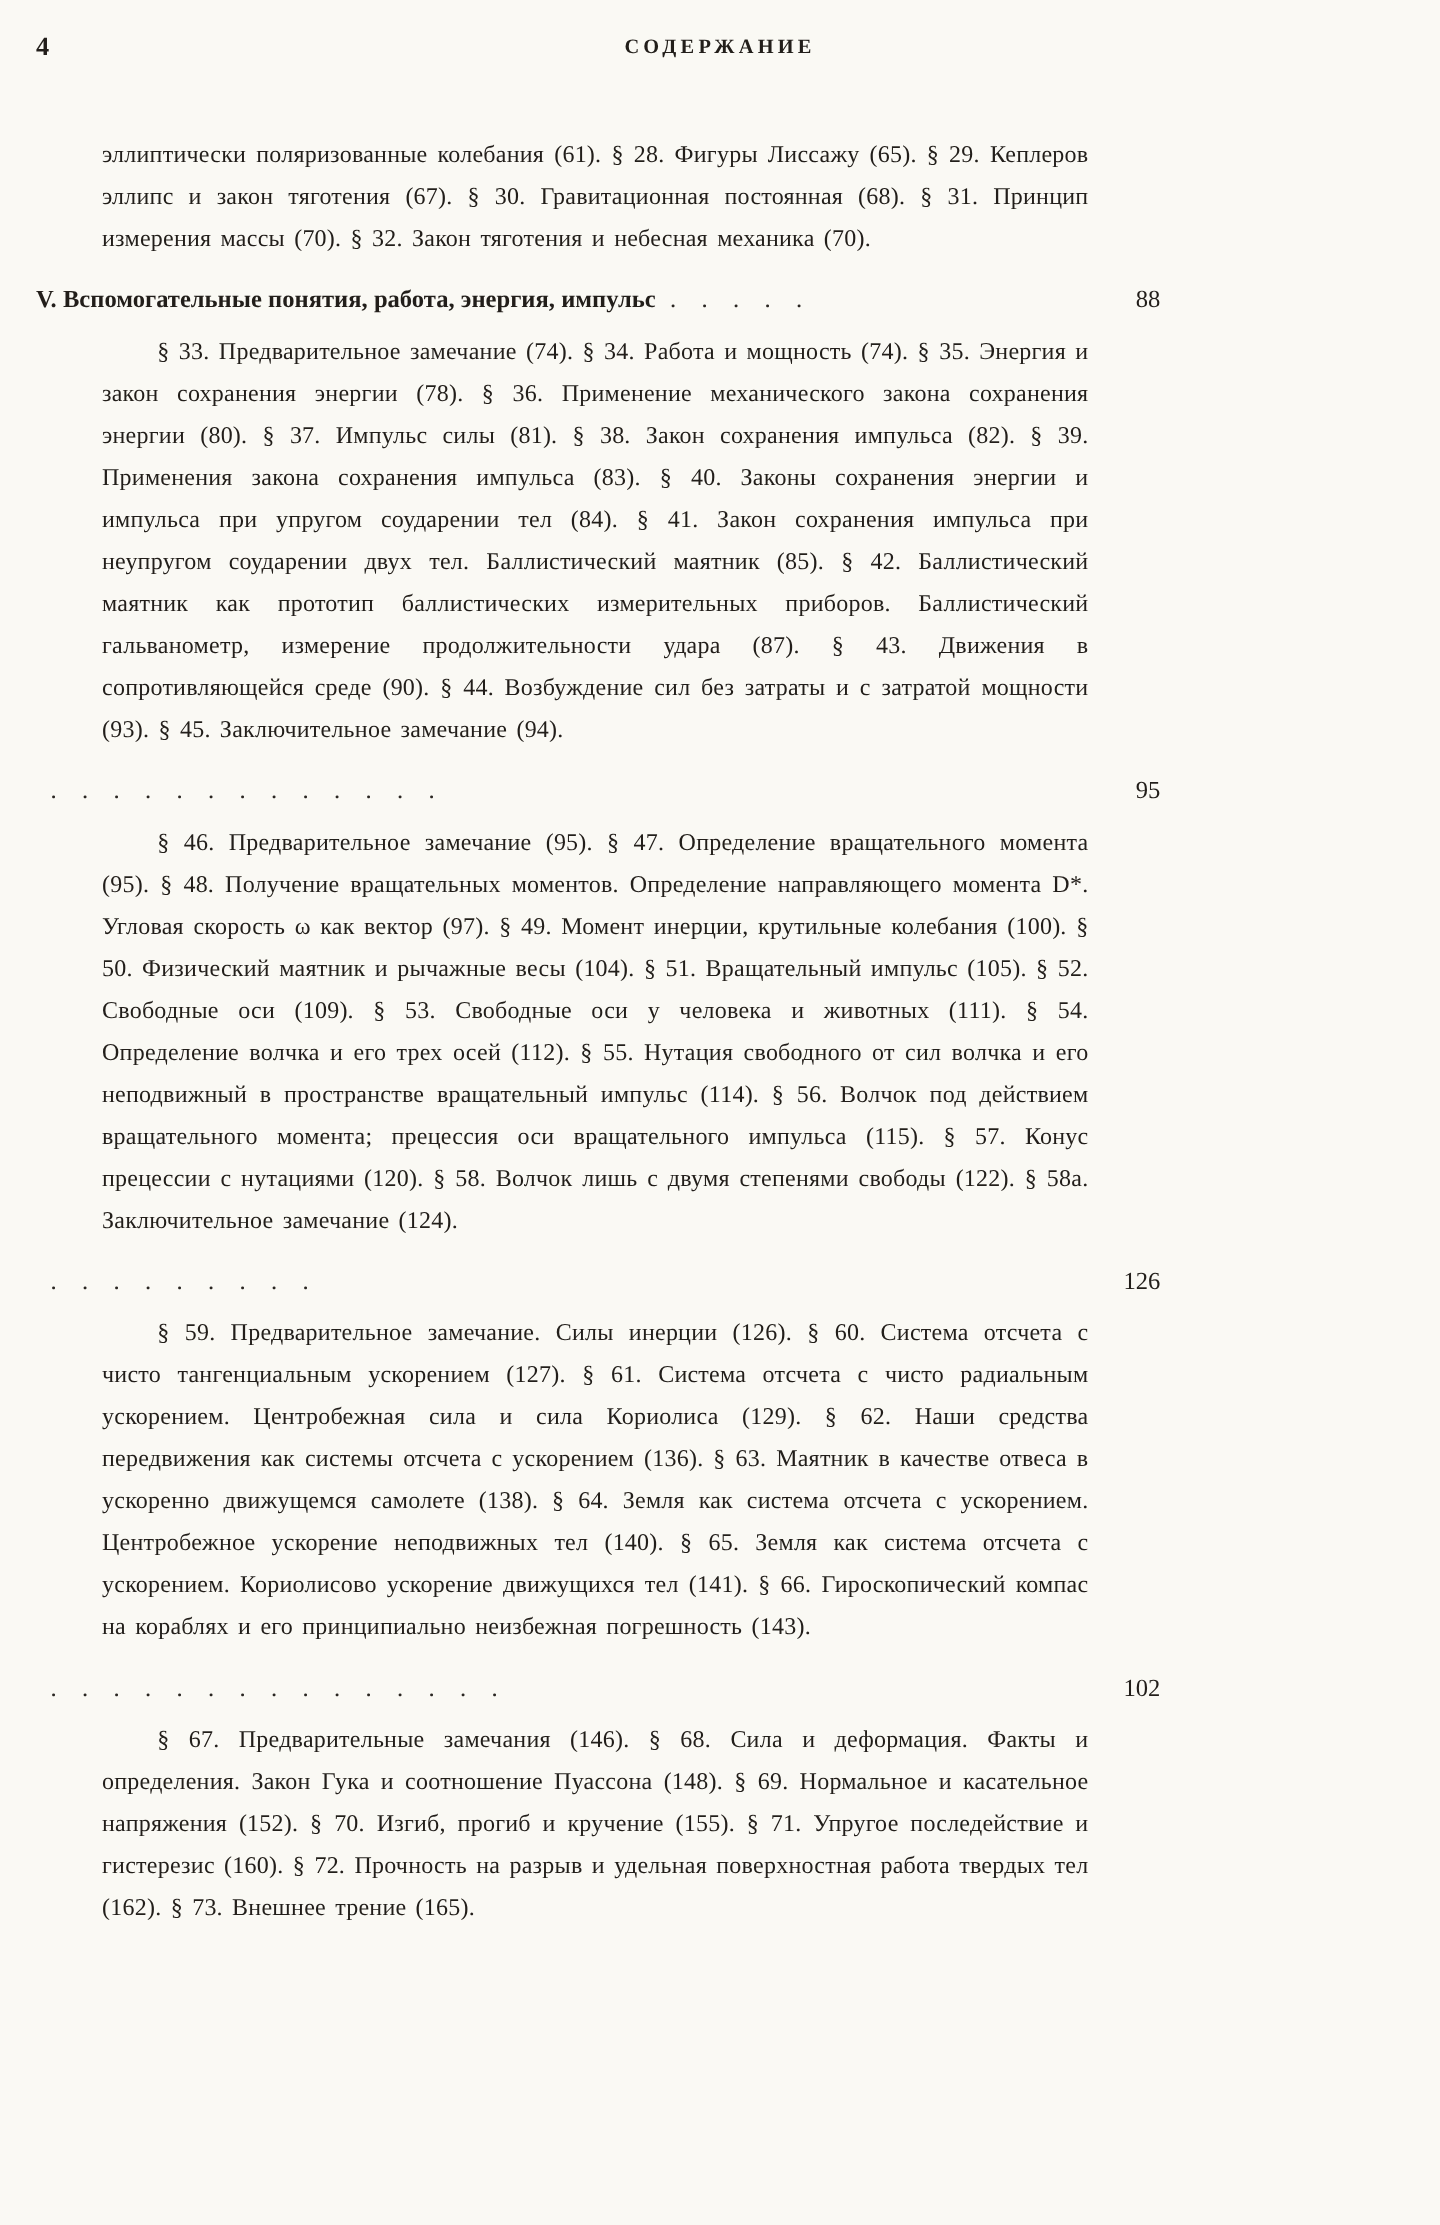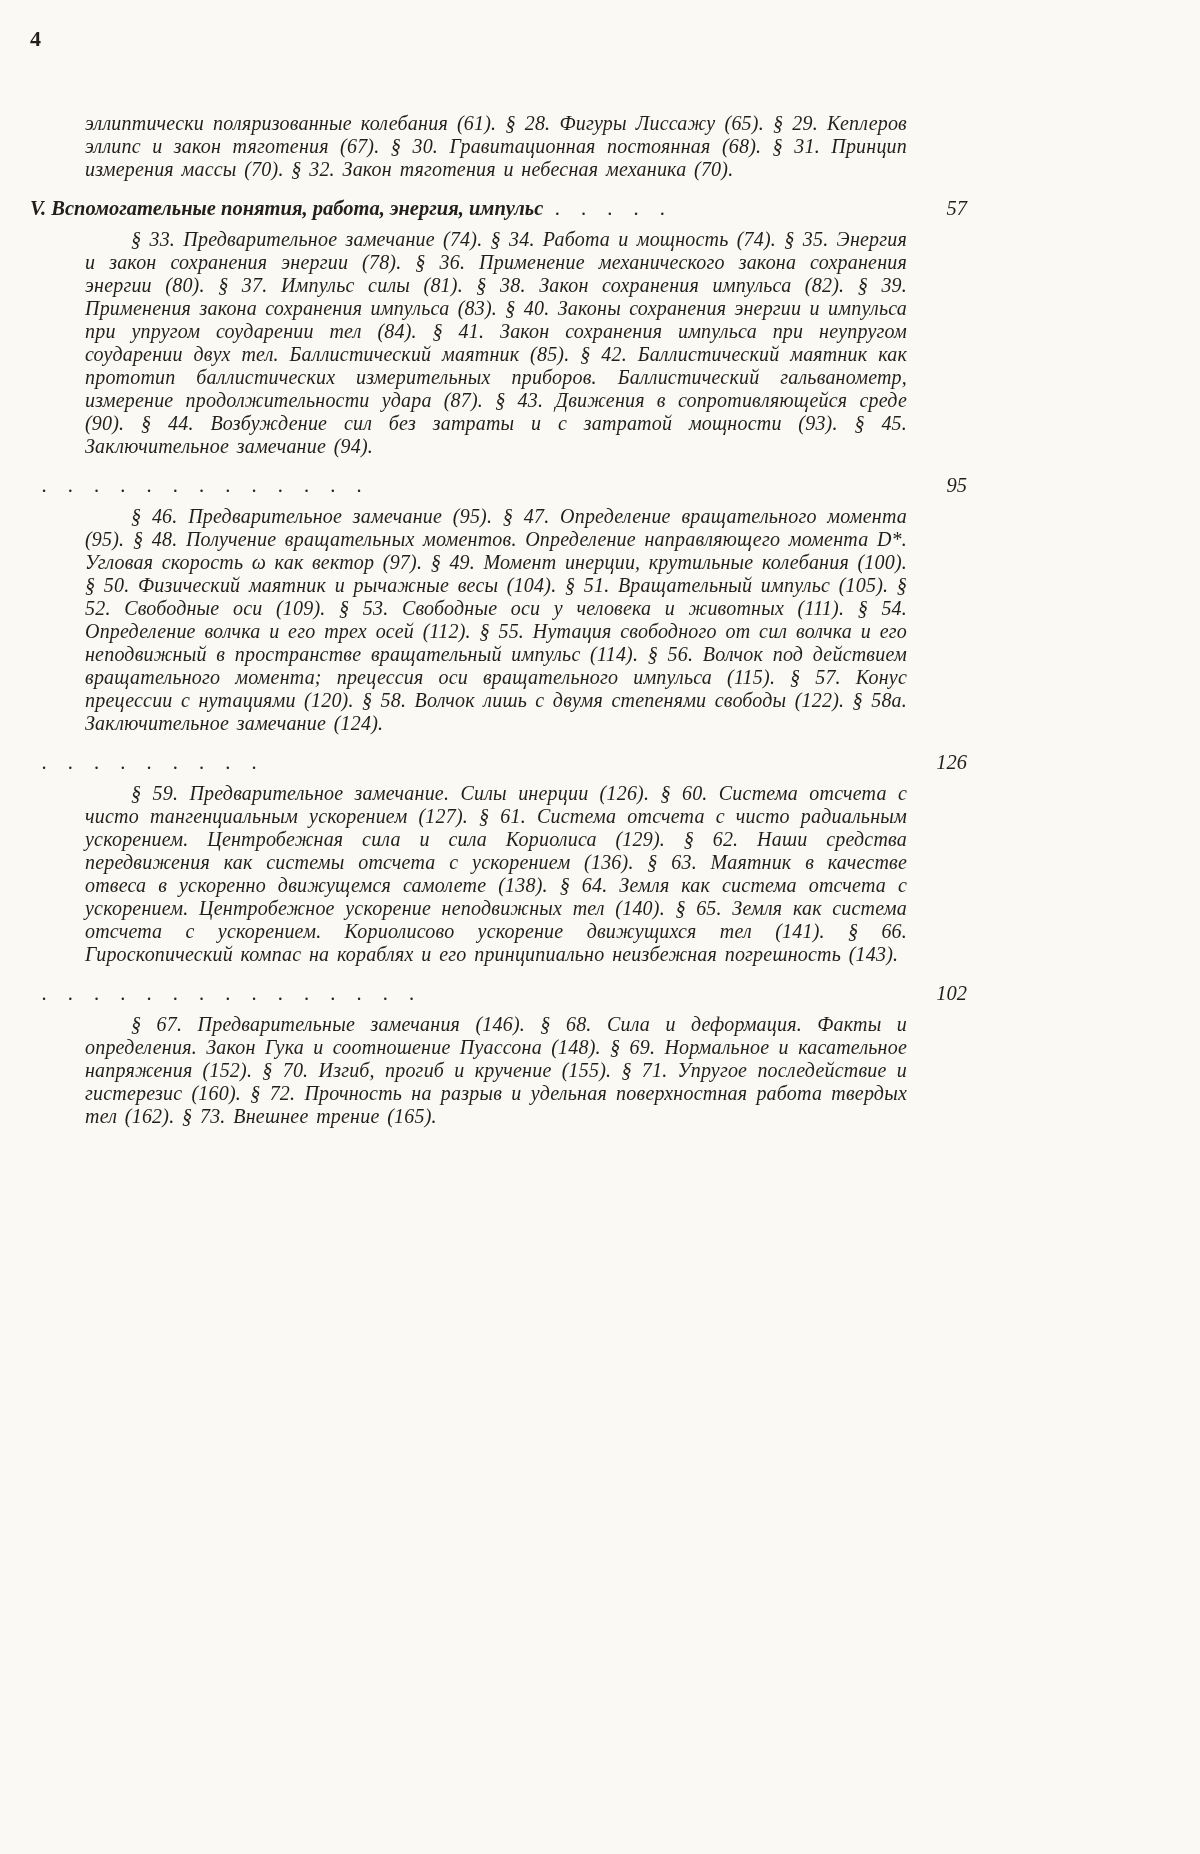--- a/index.html
+++ b/index.html
@@ -28,23 +28,22 @@
     font-size: 17px;
     font-weight: 700;
     letter-spacing: 3.5px;
     padding-top: 3px;
   }
   .content {
     margin-left: 85px;
     width: 882px;
     margin-top: 54px;
     font-size: 20px;
-    line-height: 23px;
+    line-height: 35px;
     text-align: justify;
-    font-style: italic;
   }
   .para {
     margin: 0 60px 0 0;
     word-spacing: 2.5px;
     letter-spacing: 0.2px;
   }
   .para.sections { text-indent: 46px; }
   .chapter-line {
     display: flex;
     align-items: flex-end;
@@ -70,30 +69,31 @@
     padding-left: 6px;
   }
 </style>
 </head>
 <body>
 
 <div class="page">
 
   <div class="running-head">
     <span class="folio">4</span>
+    <div class="rh-title">СОДЕРЖАНИЕ</div>
   </div>
 
   <div class="content">
 
     <p class="para">эллиптически поляризованные колебания (61). § 28. Фигуры Лиссажу (65). § 29. Кеплеров эллипс и закон тяготения (67). § 30. Гравитационная постоянная (68). § 31. Принцип измерения массы (70). § 32. Закон тяготения и небесная механика (70).</p>
 
     <div class="chapter-line">
       <span class="ch-title">V. Вспомогательные понятия, работа, энергия, импульс</span>
       <span class="dots">. . . . .</span>
-      <span class="ch-page">57</span>
+      <span class="ch-page">88</span>
     </div>
     <p class="para sections">§ 33. Предварительное замечание (74). § 34. Работа и мощность (74). § 35. Энергия и закон сохранения энергии (78). § 36. Применение механического закона сохранения энергии (80). § 37. Импульс силы (81). § 38. Закон сохранения импульса (82). § 39. Применения закона сохранения импульса (83). § 40. Законы сохранения энергии и импульса при упругом соударении тел (84). § 41. Закон сохранения импульса при неупругом соударении двух тел. Баллистический маятник (85). § 42. Баллистический маятник как прототип баллистических измерительных приборов. Баллистический гальванометр, измерение продолжительности удара (87). § 43. Движения в сопротивляющейся среде (90). § 44. Возбуждение сил без затраты и с затратой мощности (93). § 45. Заключительное замечание (94).</p>
 
     <div class="chapter-line">
       <span class="dots">. . . . . . . . . . . . .</span>
       <span class="ch-page">95</span>
     </div>
     <p class="para sections">§ 46. Предварительное замечание (95). § 47. Определение вращательного момента (95). § 48. Получение вращательных моментов. Определение направляющего момента D*. Угловая скорость ω как вектор (97). § 49. Момент инерции, крутильные колебания (100). § 50. Физический маятник и рычажные весы (104). § 51. Вращательный импульс (105). § 52. Свободные оси (109). § 53. Свободные оси у человека и животных (111). § 54. Определение волчка и его трех осей (112). § 55. Нутация свободного от сил волчка и его неподвижный в пространстве вращательный импульс (114). § 56. Волчок под действием вращательного момента; прецессия оси вращательного импульса (115). § 57. Конус прецессии с нутациями (120). § 58. Волчок лишь с двумя степенями свободы (122). § 58а. Заключительное замечание (124).</p>
 
     <div class="chapter-line">

